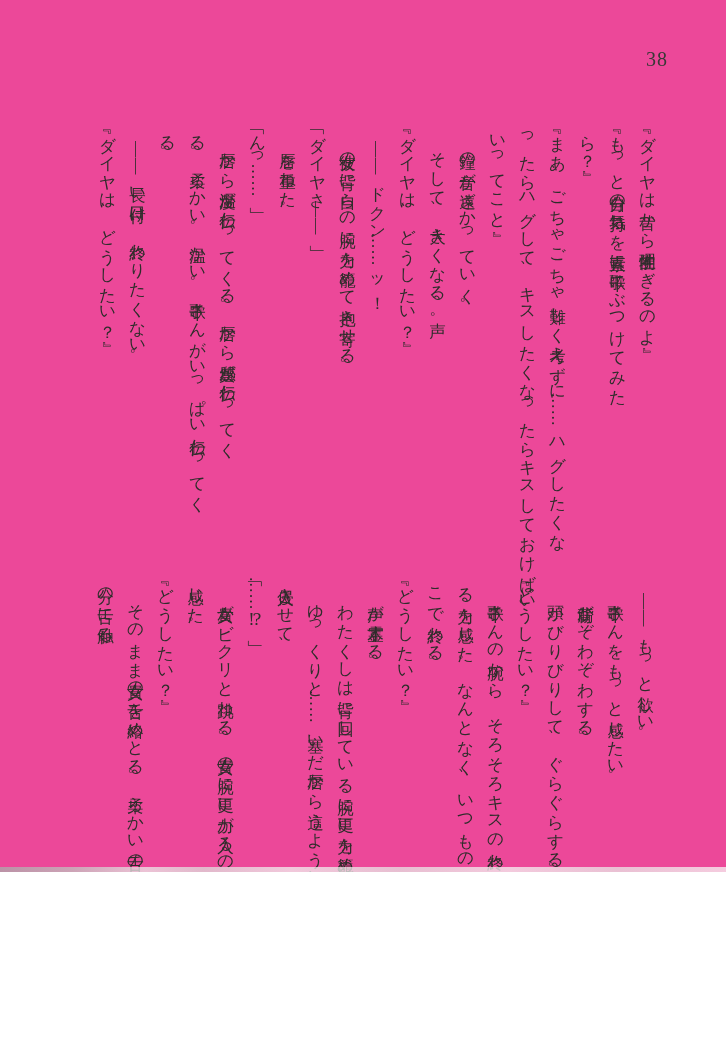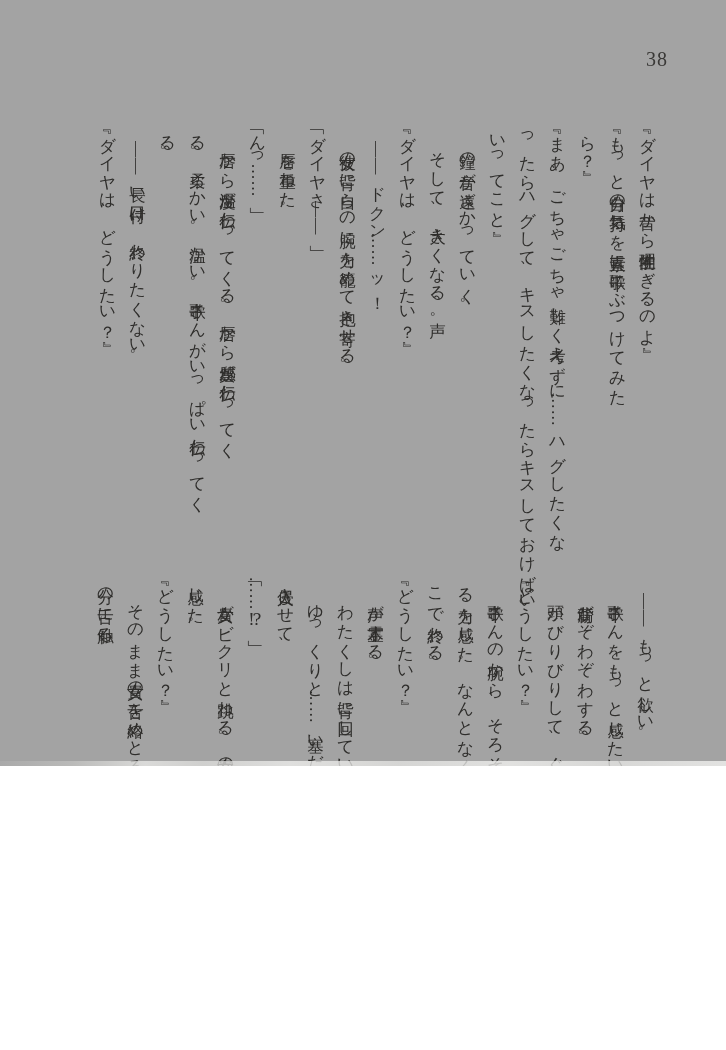--- a/index.html
+++ b/index.html
@@ -2,22 +2,22 @@
 <html lang="ja"><head>
 <meta charset="utf-8">
 <style>
   html, body {
     margin: 0;
     padding: 0;
   }
   .page {
     position: relative;
     width: 726px;
-    height: 766px;
-    background: #a3a3a3;
+    height: 872px;
+    background: #ec4899;
     overflow: hidden;
     font-family: "Liberation Serif", "DejaVu Serif", serif;
     color: #2e2d2b;
   }
   .page-number {
     position: absolute;
     top: 48px;
     right: 58px;
     font-size: 20px;
     letter-spacing: 1px;

